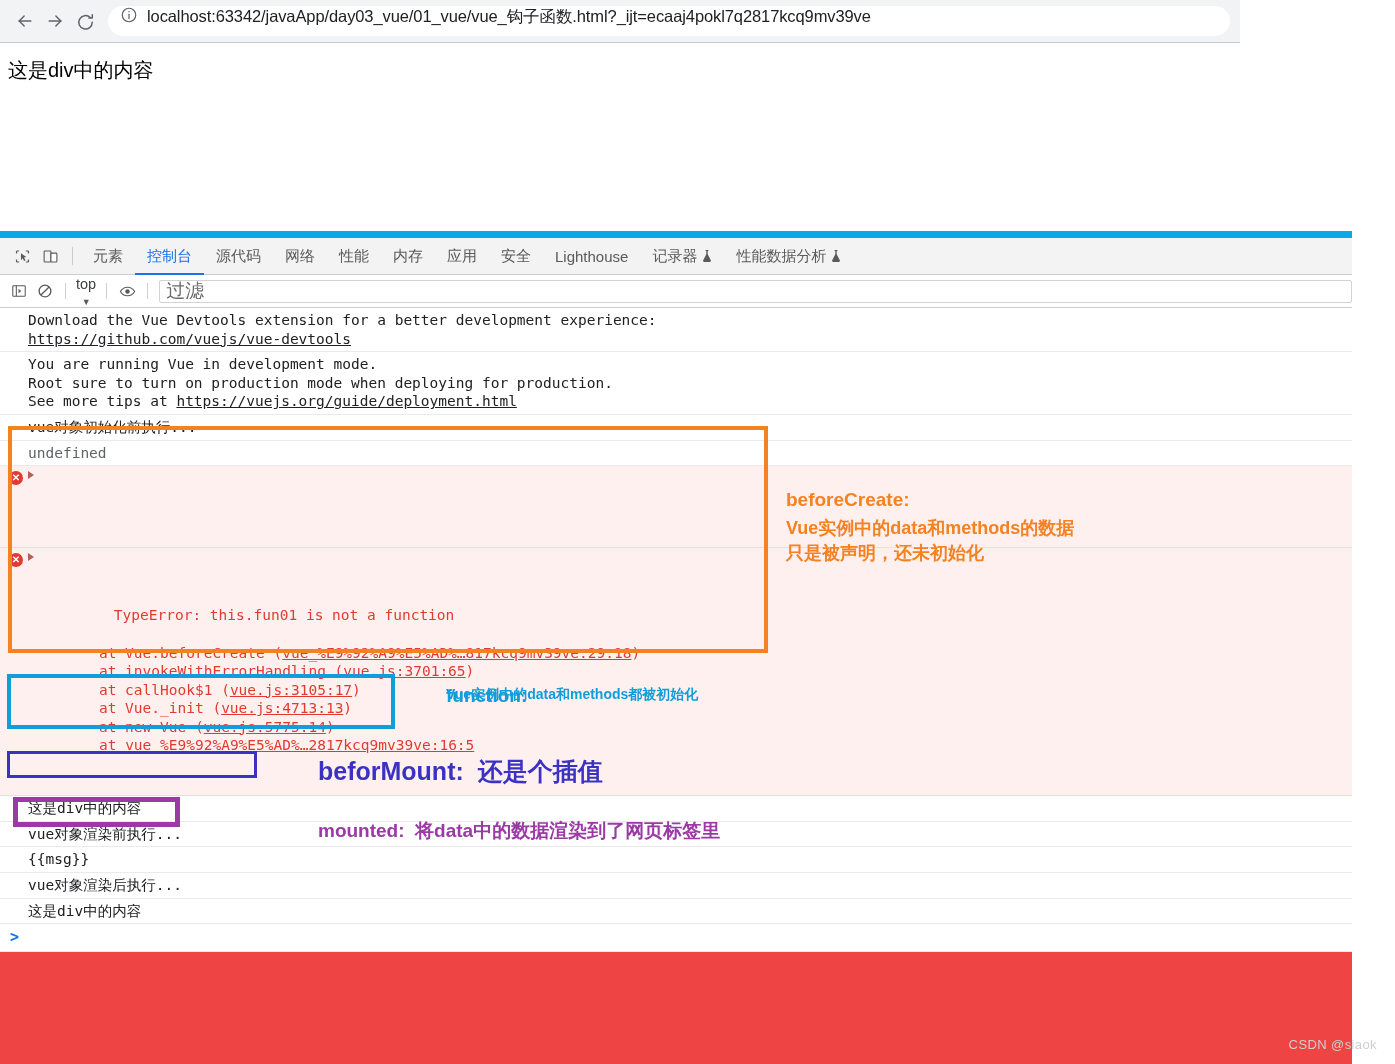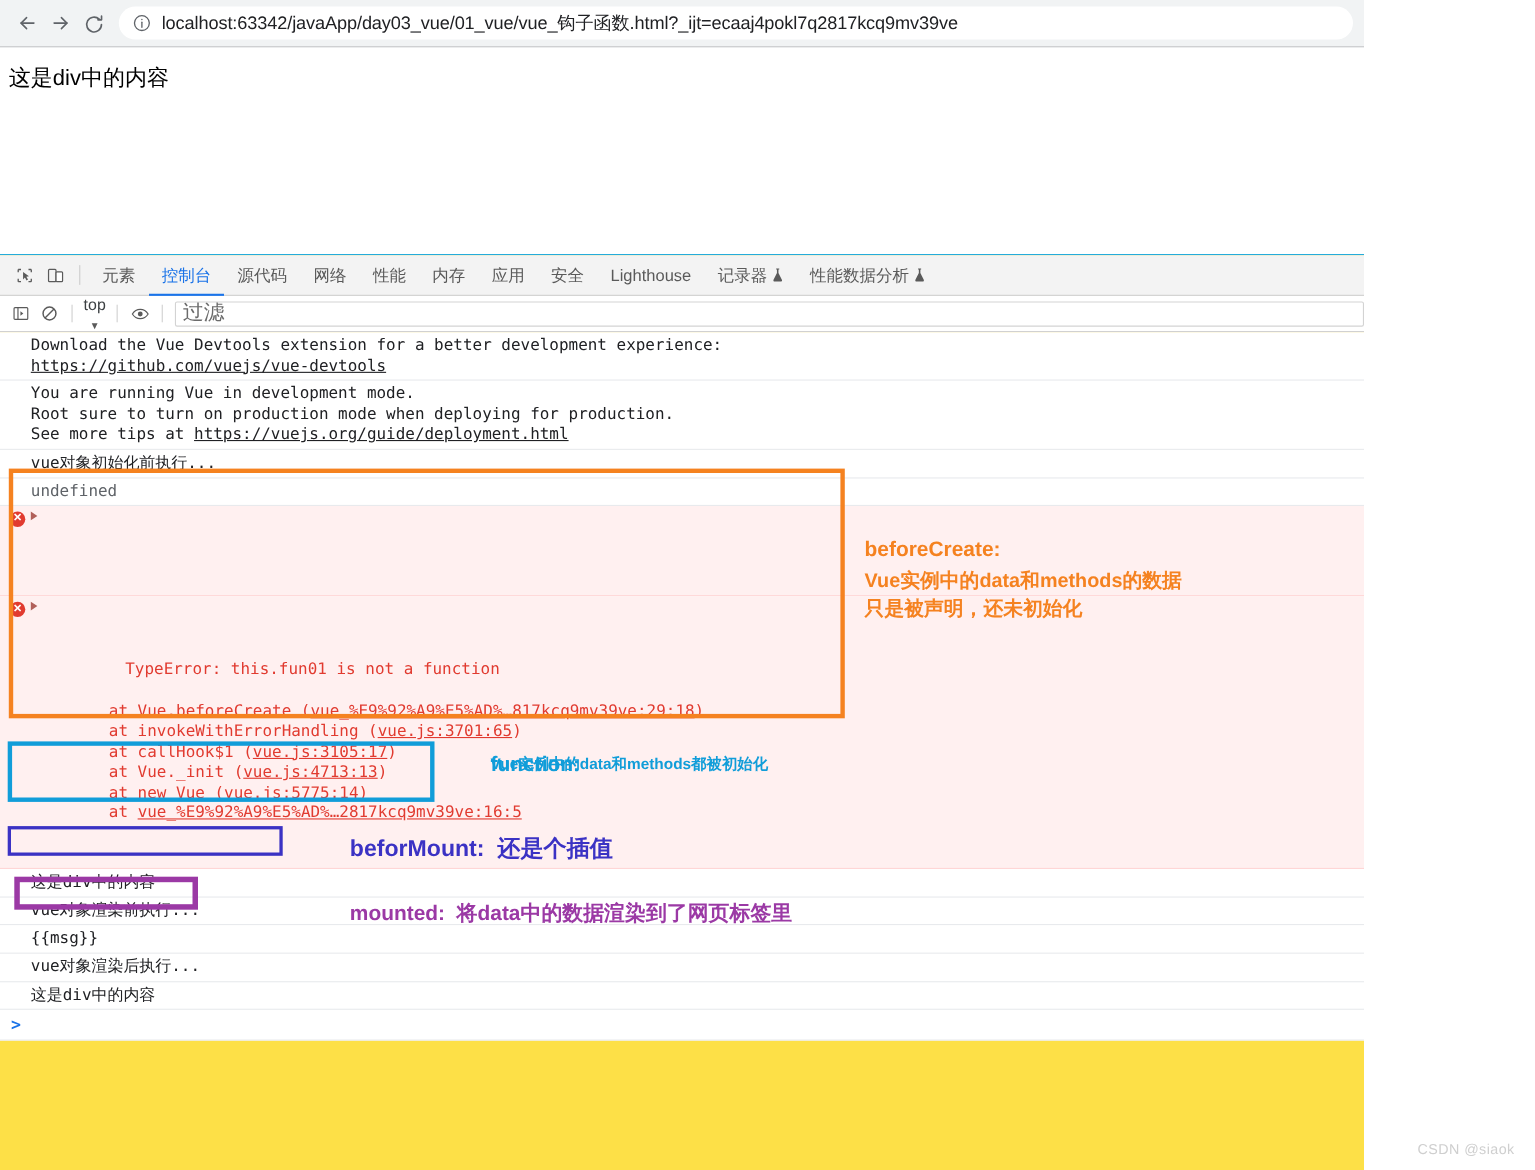--- a/index.html
+++ b/index.html
@@ -18,42 +18,42 @@
     background:#f1f3f4; border-bottom:1px solid #c6c8ca;
     display:flex; align-items:center; padding:0 10px;
   }
   .nav-btn {
     width:30px; height:30px; display:flex; align-items:center; justify-content:center;
     color:#5f6368; flex:0 0 auto;
   }
   .nav-btn svg { display:block; }
   .omnibox {
     flex:1 1 auto; height:30px; margin-left:8px; background:#fff;
-    border-radius:15px; display:flex; align-items:center; padding:0 12px;
+    border-radius:15px; display:flex; padding:0 12px;
     overflow:hidden;
   }
   .info-icon { flex:0 0 auto; width:18px; height:18px; margin-right:9px; color:#5f6368; }
   .url-text {
     font-family:"Liberation Sans", sans-serif; font-size:16.5px; color:#202124;
     white-space:nowrap; overflow:hidden; text-overflow:clip; letter-spacing:-0.1px;
   }
 
   
   .page-content {
     position:absolute; left:0; top:44px; width:1395px; height:184px; background:#fff;
   }
   .page-div-text {
     position:absolute; left:8px; top:13px;
     font-family:"Liberation Sans", sans-serif; font-size:20px; color:#000;
   }
 
   
   .devtools {
-    position:absolute; left:0; top:231px; width:1240px; height:833px;
-    background:#fde047; border-top:1px solid #0ea5e9;
+    position:absolute; left:0; top:231px; width:1352px; height:833px;
+    background:#ef4444; border-top:7px solid #0ea5e9;
   }
   .dt-tabbar {
     position:relative; height:37px; background:#f3f3f3;
     border-bottom:1px solid #cdcdcd; display:flex; align-items:center; padding-left:8px;
   }
   .dt-icon-btn {
     width:28px; height:28px; display:flex; align-items:center; justify-content:center;
     color:#5a5a5a; flex:0 0 auto;
   }
   .dt-sep { width:1px; height:18px; background:#cdcdcd; margin:0 8px; flex:0 0 auto; }
@@ -304,19 +304,19 @@
   <div class="anno-box" style="left:8px; top:426px; width:760px; height:227px; border:4px solid #F58220;"></div>
   <div class="anno-text" style="left:786px; top:487px; color:#F58220; font-size:19px;"><span>beforeCreate:</span></div>
   <div class="anno-text" style="left:786px; top:516px; color:#F58220; font-size:18px;"><span>Vue实例中的data和methods的数据
 只是被声明，还未初始化</span></div>
 
   <div class="anno-box" style="left:7px; top:674px; width:388px; height:55px; border:4px solid #119DD9;"></div>
   <div class="anno-text" style="left:446px; top:683px; color:#119DD9; font-size:19px;"><span>function:</span></div>
   <div class="anno-text" style="left:446px; top:682px; color:#119DD9; font-size:14px;"><span>Vue实例中的data和methods都被初始化</span></div>
 
   <div class="anno-box" style="left:7px; top:751px; width:250px; height:27px; border:3px solid #3B32C4;"></div>
-  <div class="anno-text" style="left:318px; top:759px; color:#3B32C4; font-size:21px;"><span>beforMount:</span>&nbsp; <span>还是个插值</span></div>
+  <div class="anno-text" style="left:318px; top:759px; color:#3B32C4; font-size:25px;"><span>beforMount:</span>&nbsp; <span>还是个插值</span></div>
 
   <div class="anno-box" style="left:13px; top:797px; width:167px; height:30px; border:5px solid #9B39A5;"></div>
   <div class="anno-text" style="left:318px; top:818px; color:#9B39A5; font-size:19px;"><span>mounted:</span>&nbsp; <span>将data中的数据渲染到了网页标签里</span></div>
 
   <div class="watermark">CSDN @siaok</div>
 </div>
 
 </body></html>

